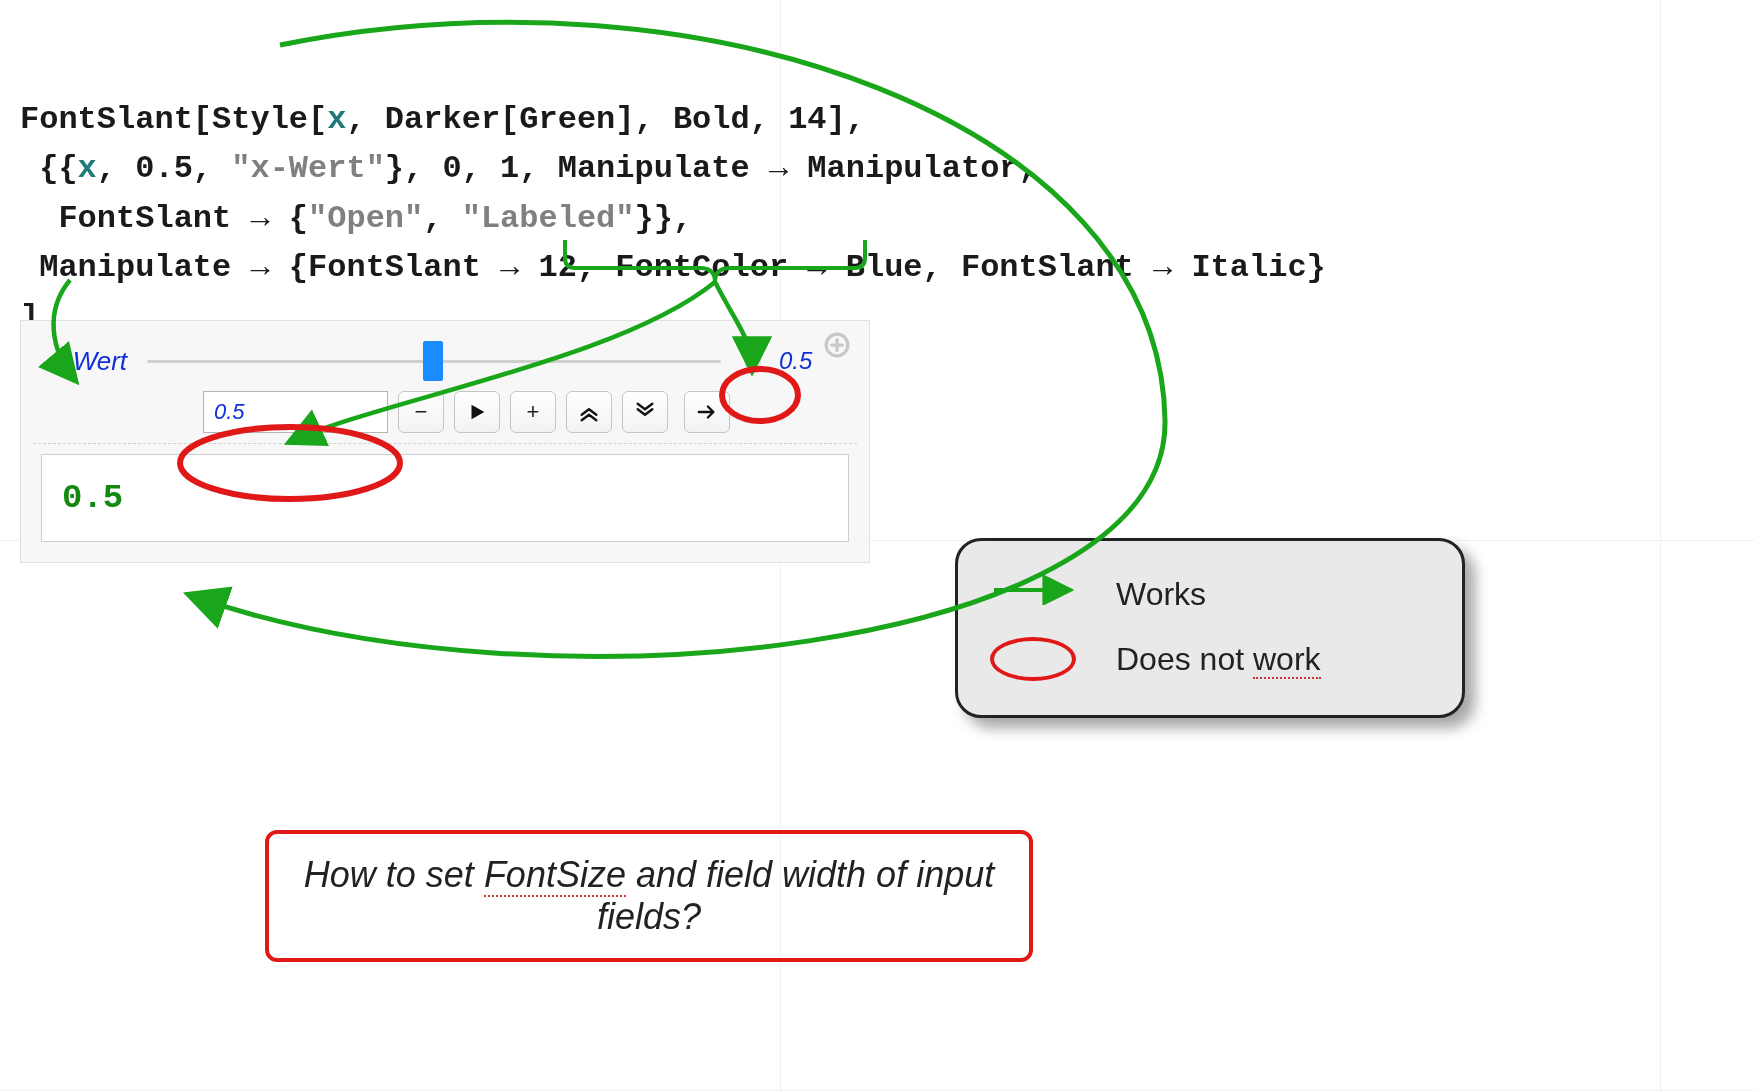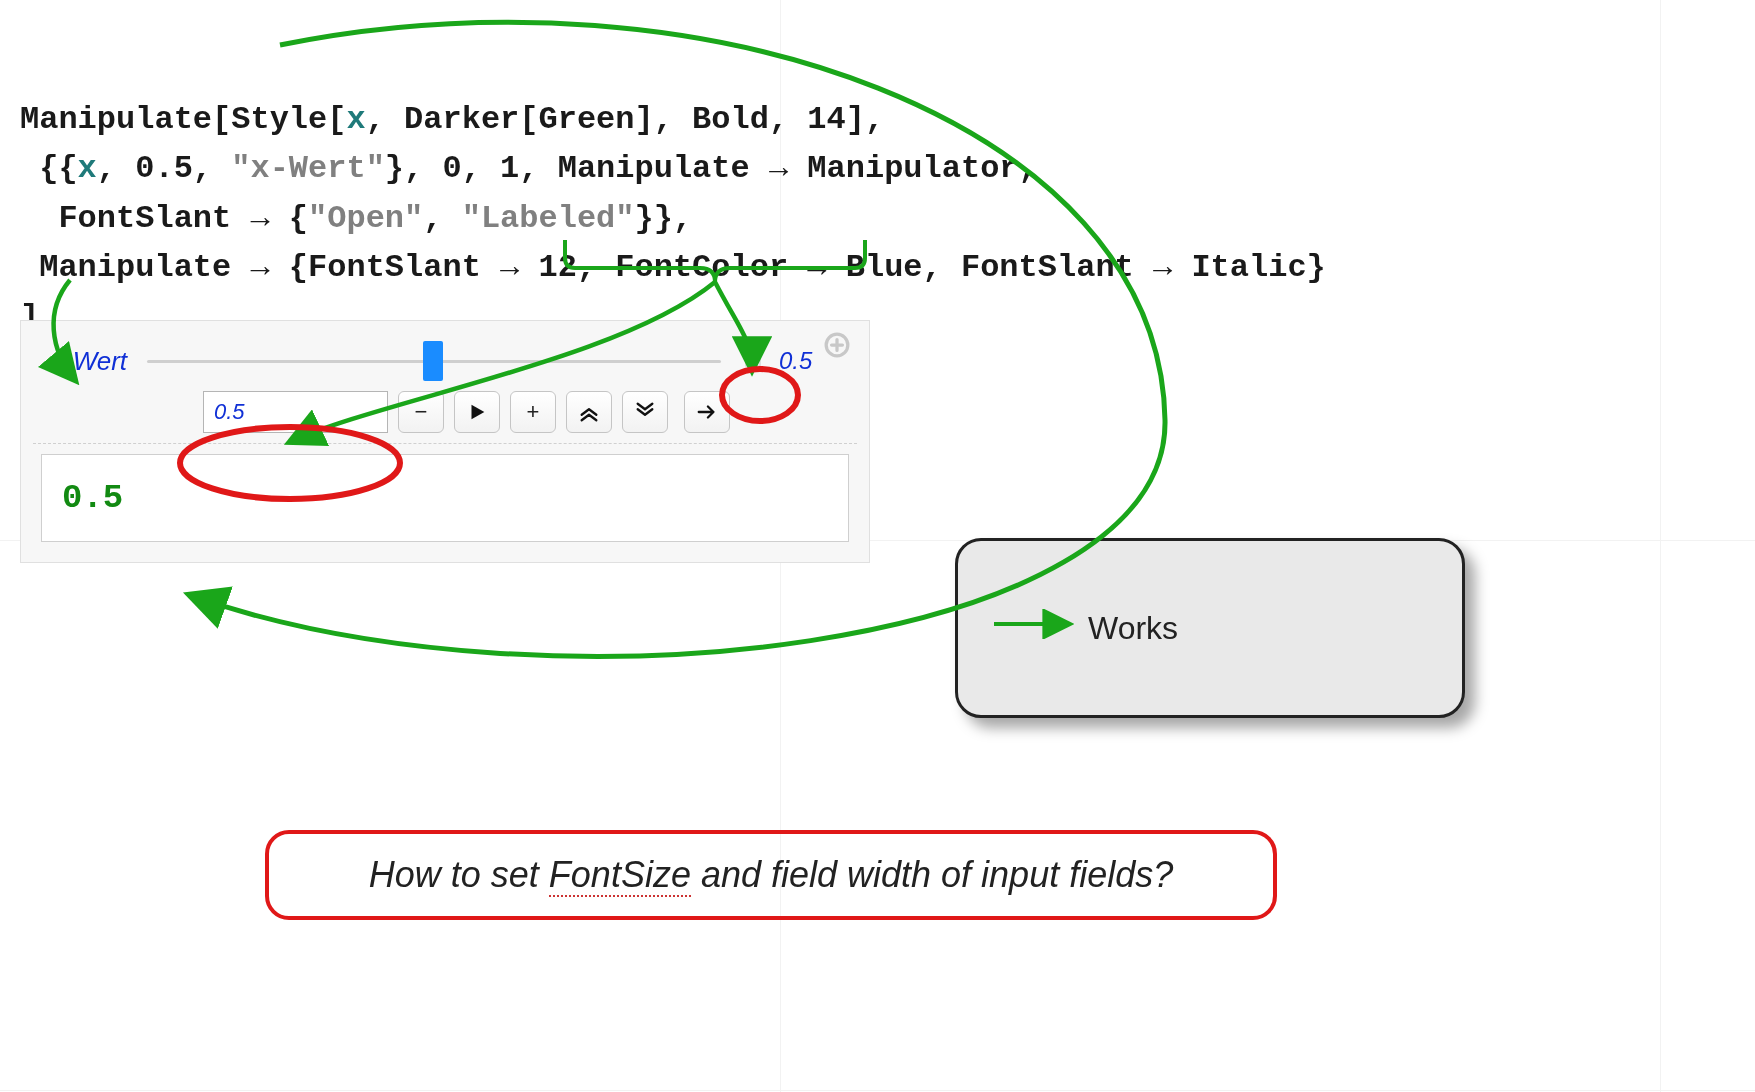--- a/index.html
+++ b/index.html
@@ -144,50 +144,50 @@
     left:955px;top:538px;
     width:510px;height:180px;
     background:var(--legend-bg);
     border:3px solid var(--legend-stroke);
     border-radius:26px;
     box-shadow:10px 10px 14px rgba(0,0,0,.35);
     padding:28px 32px;
     display:flex;flex-direction:column;gap:24px;
     justify-content:center;
   }
-  .legend-row{display:flex;align-items:center;gap:12px;font-size:32px;color:#222;}
+  .legend-row{display:flex;align-items:center;gap:40px;font-size:32px;color:#222;}
   .legend-arrow svg{width:86px;height:30px;}
   .legend-ellipse{
     width:86px;height:44px;border:4px solid var(--red);border-radius:50%;
   }
   .underline{border-bottom:2px dotted #c33;}
 
   
   .question{
     position:absolute;
     left:265px;top:830px;
-    width:1012px;
-    border:4px solid var(--red);border-radius:24px;
+    width:768px;
+    border:4px solid var(--red);border-radius:12px;
     padding:20px 28px;
     font-size:36px;font-style:italic;color:#222;
     text-align:center;
   }
   .question .u{border-bottom:2px dotted #c33;}
 
   
   .overlay{
     position:absolute;inset:0;
     pointer-events:none;
   }
 </style>
 </head>
 <body>
 
 <div class="code">
-<span><span>Manipulate[Style[</span><span class="x">x</span><span>, Darker[Green], Bold, 14],</span></span>
+<span><span>FontSlant[Style[</span><span class="x">x</span><span>, Darker[Green], Bold, 14],</span></span>
 <span><span> {{</span><span class="x">x</span><span>, 0.5, </span><span class="str">"x-Wert"</span><span>}, 0, 1, Manipulate </span><span class="arr">→</span><span> Manipulator,</span></span>
 <span><span>  FontSlant </span><span class="arr">→</span><span> {</span><span class="str">"Open"</span><span>, </span><span class="str">"Labeled"</span><span>}},</span></span>
 <span><span> Manipulate </span><span class="arr">→</span><span> {FontSlant </span><span class="arr">→</span><span> 12, FontColor </span><span class="arr">→</span><span> Blue, FontSlant </span><span class="arr">→</span><span> Italic}</span></span>
 <span>]</span>
 </div>
 
 <div class="panel">
   <div class="plus-corner">
     <svg viewBox="0 0 24 24" width="26" height="26">
         <circle cx="12" cy="12" r="10" fill="none" stroke="#c8c8c8" stroke-width="3"></circle>
@@ -243,20 +243,26 @@
           <defs>
             <marker id="lah" viewBox="0 0 10 10" refX="8" refY="5" markerWidth="8" markerHeight="8" orient="auto">
               <path d="M0 0L10 5L0 10z" fill="#1aa61a"></path>
             </marker>
           </defs>
       <line x1="4" y1="15" x2="78" y2="15" stroke="#1aa61a" stroke-width="4" marker-end="url(#lah)"></line>
         </svg>
     </span>
     <span>Works</span>
   </div>
+  <div class="legend-row">
+    <span class="legend-ellipse"></span>
+    <span>
+      <span>Does not </span><span class="underline">work</span>
+    </span>
+  </div>
 </div>
 
 <div class="question">
   <span>How to set </span><span class="u">FontSize</span><span> and field width of input fields?</span>
 </div>
 
 <svg class="overlay" width="1755" height="1092">
   <defs>
     <marker id="ah" viewBox="0 0 12 12" refX="10" refY="6" markerWidth="9" markerHeight="9" orient="auto">
       <path d="M0 0L12 6L0 12z" fill="#1aa61a"></path>

